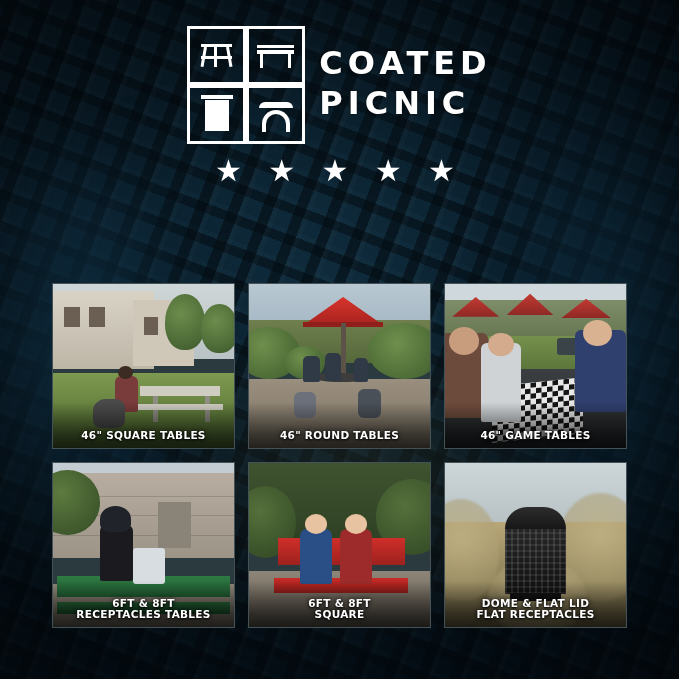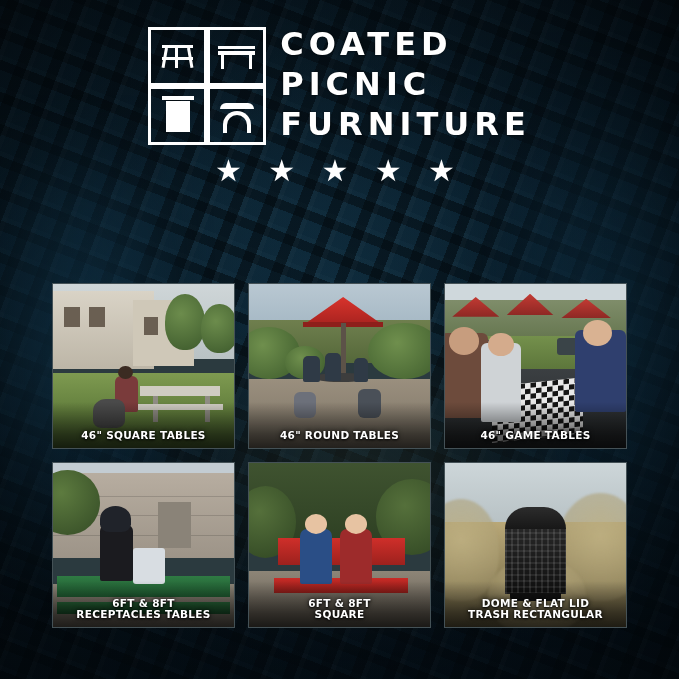--- a/index.html
+++ b/index.html
@@ -295,21 +295,20 @@
 
         <div style="position:absolute;left:18px;top:74px;width:24px;height:31px;background:#fff;"></div>
         <div style="position:absolute;left:14px;top:69px;width:32px;height:4px;background:#fff;"></div>
 
         <div style="position:absolute;left:75px;top:84px;width:28px;height:22px;border:4px solid #fff;border-bottom:none;border-radius:14px 14px 0 0;box-sizing:border-box;"></div>
         <div style="position:absolute;left:72px;top:76px;width:34px;height:6px;background:#fff;border-radius:10px 10px 0 0;"></div>
       </div>
       <div class="logo-words">
         <div class="logo-line">COATED</div>
         <div class="logo-line">PICNIC</div>
-        <div class="logo-line">FURNITURE</div>
       </div>
     </div>
 
     <div class="stars">★ ★ ★ ★ ★</div>
 
 
     <div class="grid">
 
       <div class="tile">
         <div class="scene">
@@ -438,19 +437,19 @@
           <div class="s-layer t6-plume" style="left:-12%;top:22%;width:42%;height:62%;"></div>
           <div class="s-layer t6-plume" style="left:62%;top:18%;width:48%;height:66%;"></div>
           <div class="s-layer t6-plume" style="left:24%;top:58%;width:54%;height:46%;"></div>
           <div class="s-layer t6-dome"></div>
           <div class="s-layer t6-body"></div>
           <div class="s-layer t6-base"></div>
           <div class="shade"></div>
         </div>
         <div class="caption">
           <div>DOME &amp; FLAT LID</div>
-          <div>TRASH RECTANGULAR</div>
+          <div>FLAT RECEPTACLES</div>
         </div>
       </div>
 
     </div>
   </div>
 </div>
 
 </body></html>

